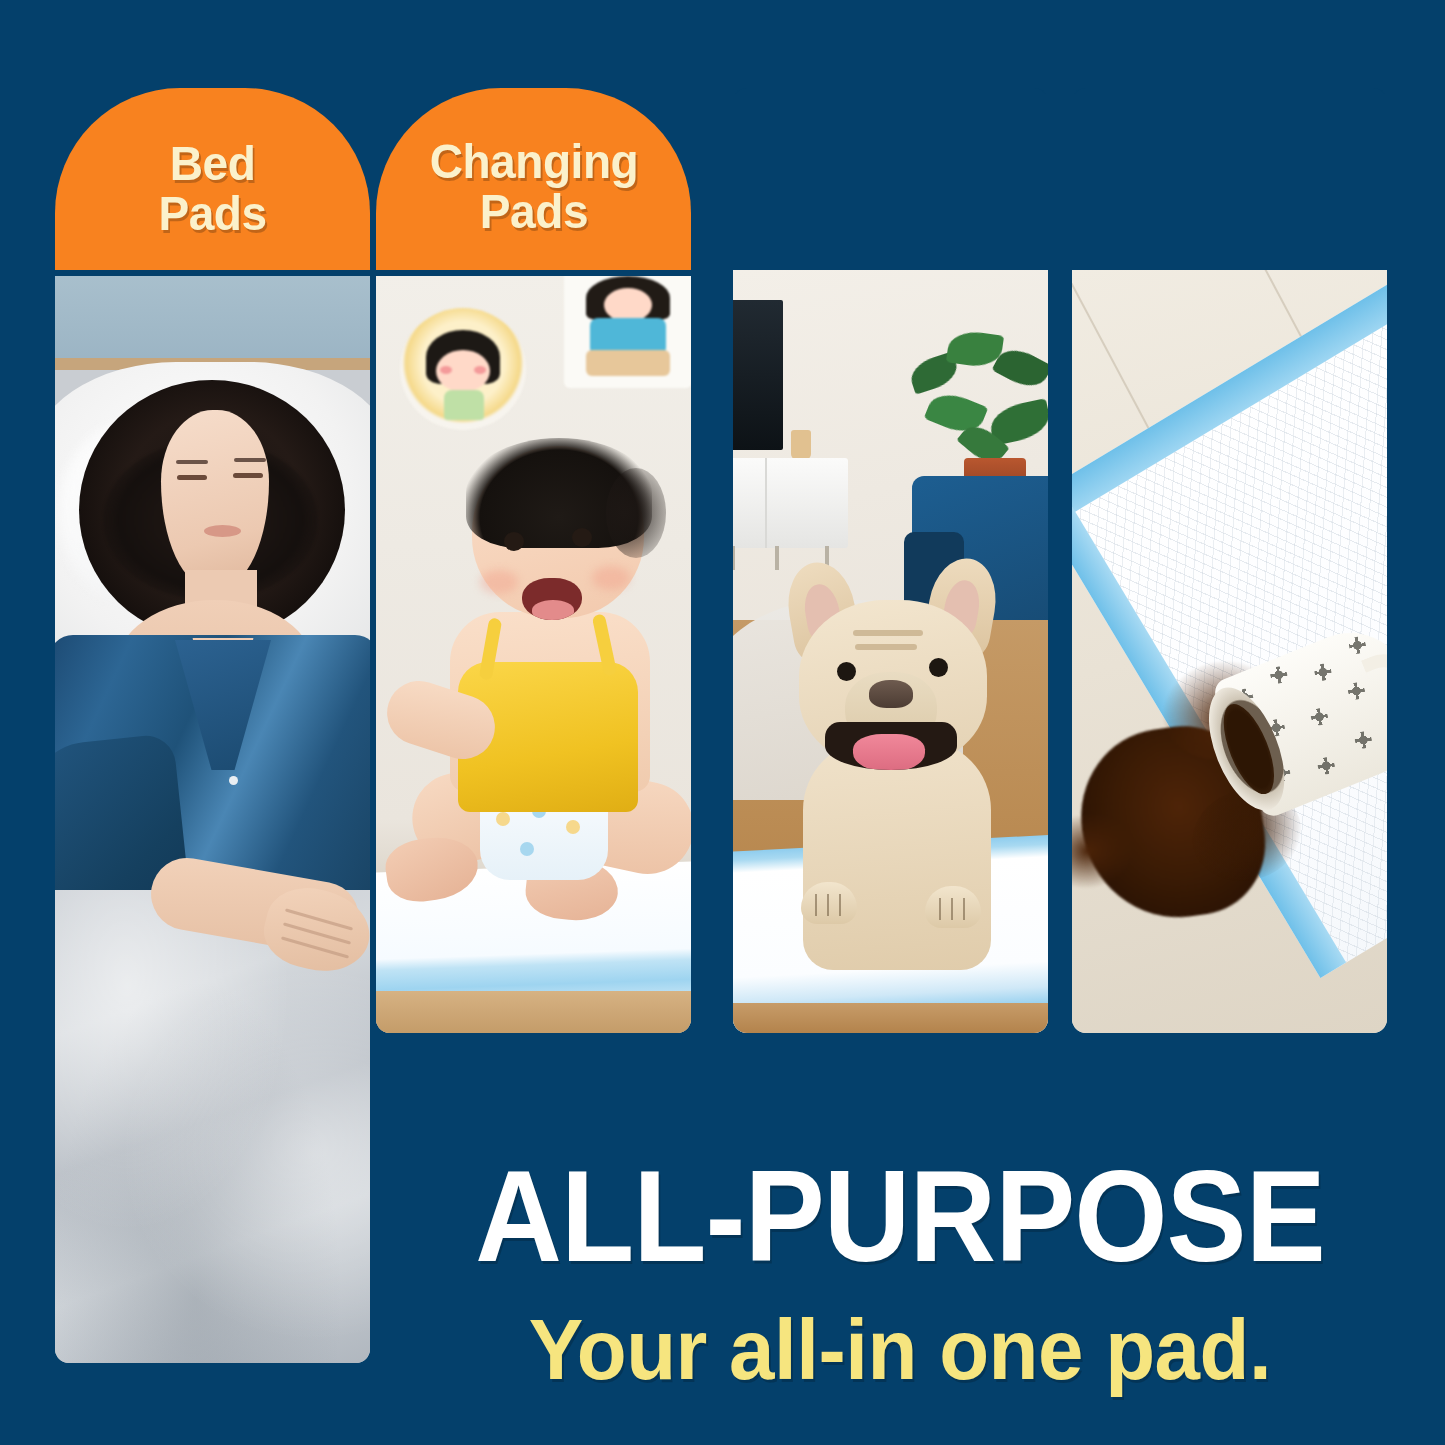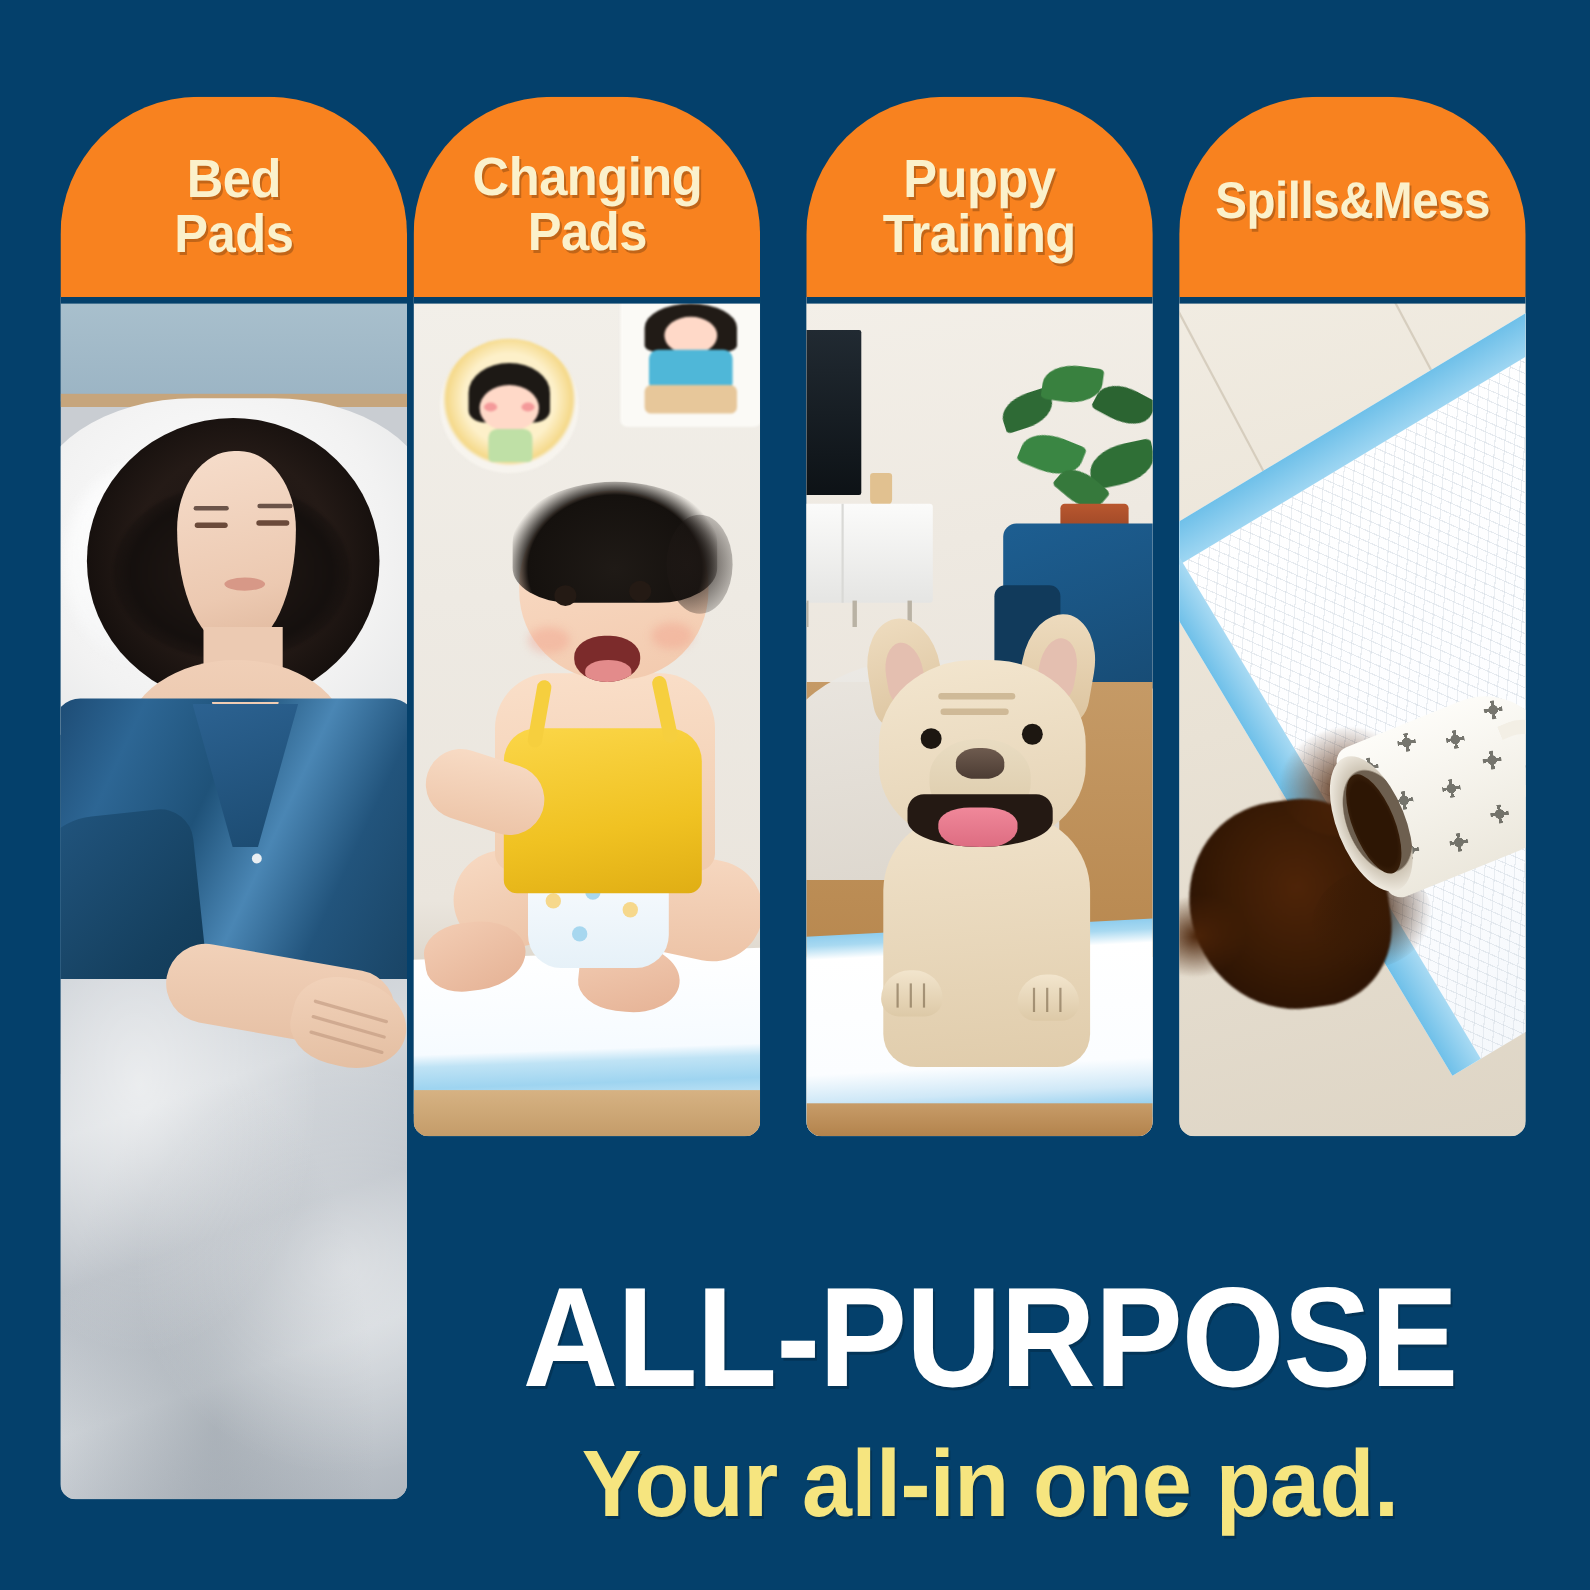--- a/index.html
+++ b/index.html
@@ -500,23 +500,20 @@
         <div class="beye l"></div>
         <div class="beye r"></div>
         <div class="bmouth">
             <div class="tongue"></div>
           </div>
       </div>
     </div>
   </div>
 
   <div class="card c3">
-    <div class="card-header">
-      <div class="card-header-label"><span>Puppy</span><br><span>Training</span></div>
-    </div>
     <div class="card-sep"></div>
     <div class="card-body">
       <div class="photo p3">
         <div class="wall3"></div>
         <div class="tv"></div>
         <div class="vase"></div>
         <div class="cabinet"></div>
         <div class="legs">
             <i></i>
             <i></i>
@@ -557,23 +554,20 @@
         <div class="muzzle"></div>
         <div class="nose"></div>
         <div class="dmouth">
             <div class="tg"></div>
           </div>
       </div>
     </div>
   </div>
 
   <div class="card c4">
-    <div class="card-header">
-      <div class="card-header-label">Spills&amp;Mess</div>
-    </div>
     <div class="card-sep"></div>
     <div class="card-body">
       <div class="photo p4">
         <div class="woodfloor"></div>
         <div class="plank a"></div>
         <div class="plank b"></div>
 
         <div class="pad4">
           <div class="tex"></div>
           <div class="blue-edge"></div>

